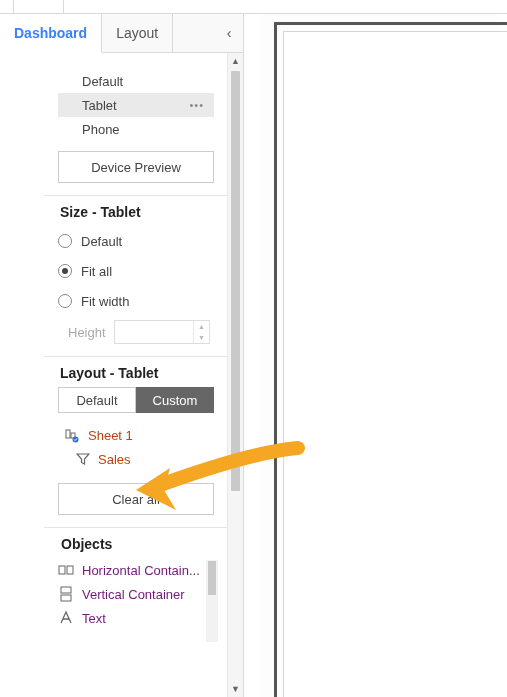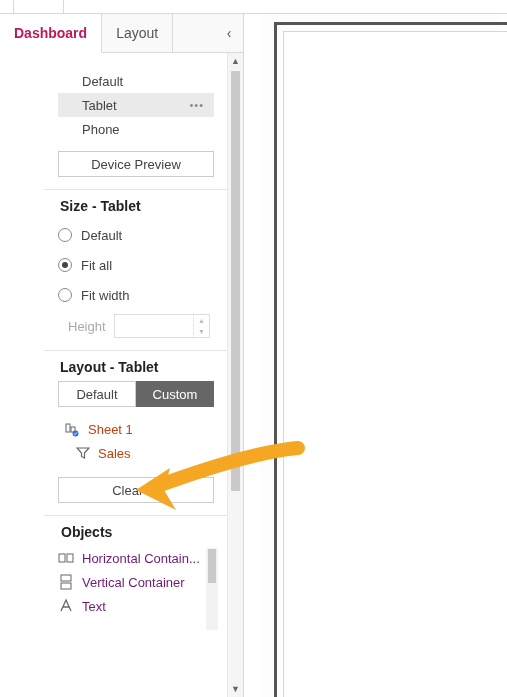--- a/index.html
+++ b/index.html
@@ -68,21 +68,21 @@
     padding: 0 14px;
     display: flex;
     align-items: center;
     font-size: 14px;
     color: #555;
     cursor: pointer;
   }
   .tab.active {
     background: #fff;
     font-weight: 650;
-    color: #be185d;
+    color: #3b82f6;
     border-right: 1px solid #d9d9d9;
     border-bottom: 1px solid #fff;
     margin-bottom: -1px;
   }
   .tab.inactive { border-right: 1px solid #d9d9d9; }
   .tab.collapse {
     width: 28px;
     padding: 0;
     justify-content: center;
     margin-left: auto;
@@ -120,21 +120,21 @@
     background: #eaeaea;
   }
   .device-item .more {
     margin-left: auto;
     margin-right: 10px;
     color: #888;
     letter-spacing: 1px;
     font-size: 11px;
   }
   .btn {
-    height: 26px;
+    height: 32px;
     border: 1px solid #ccc;
     background: #fff;
     display: flex;
     align-items: center;
     justify-content: center;
     font-size: 13px;
     color: #444;
     cursor: pointer;
   }
   .btn-full { width: 100%; }

